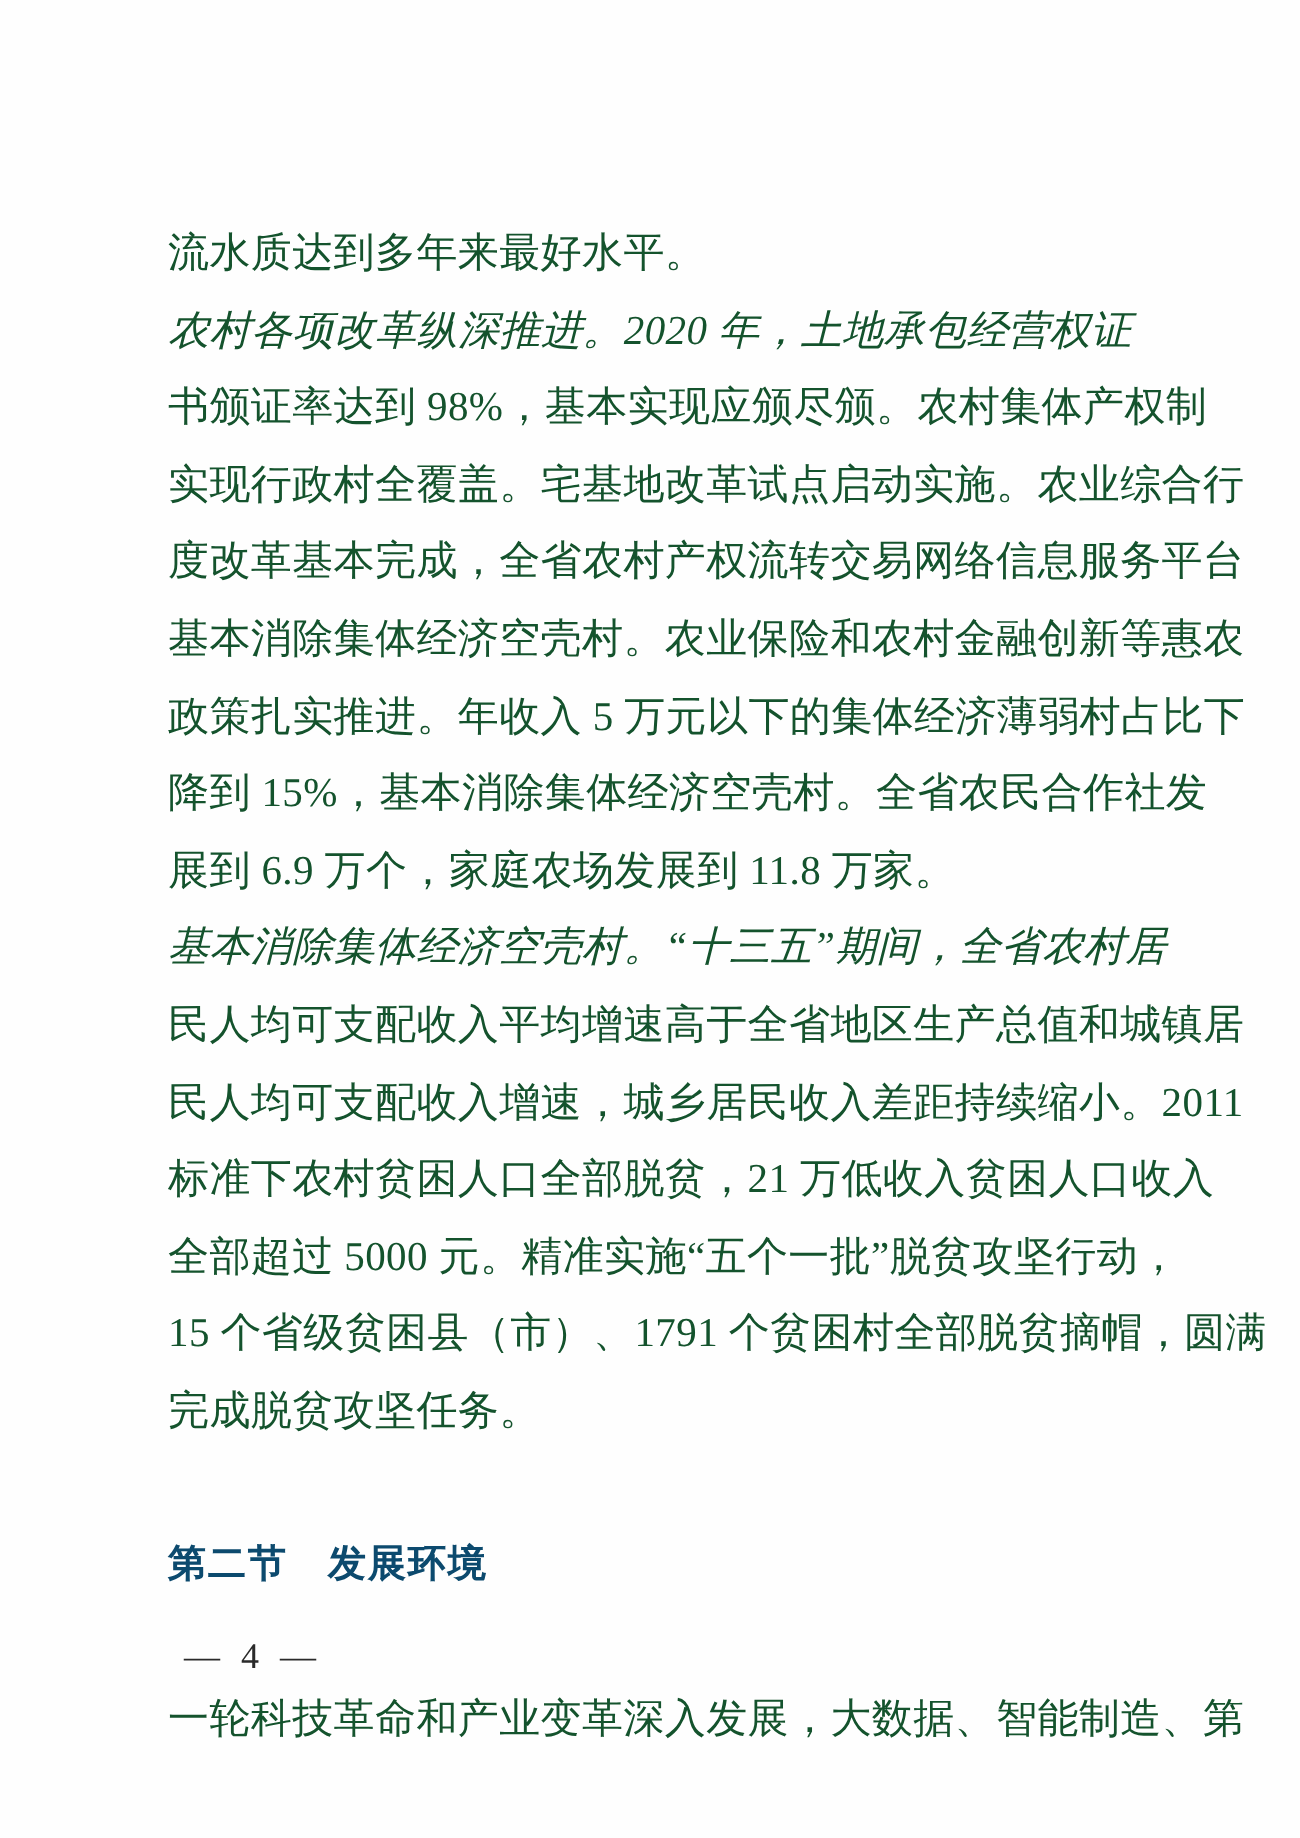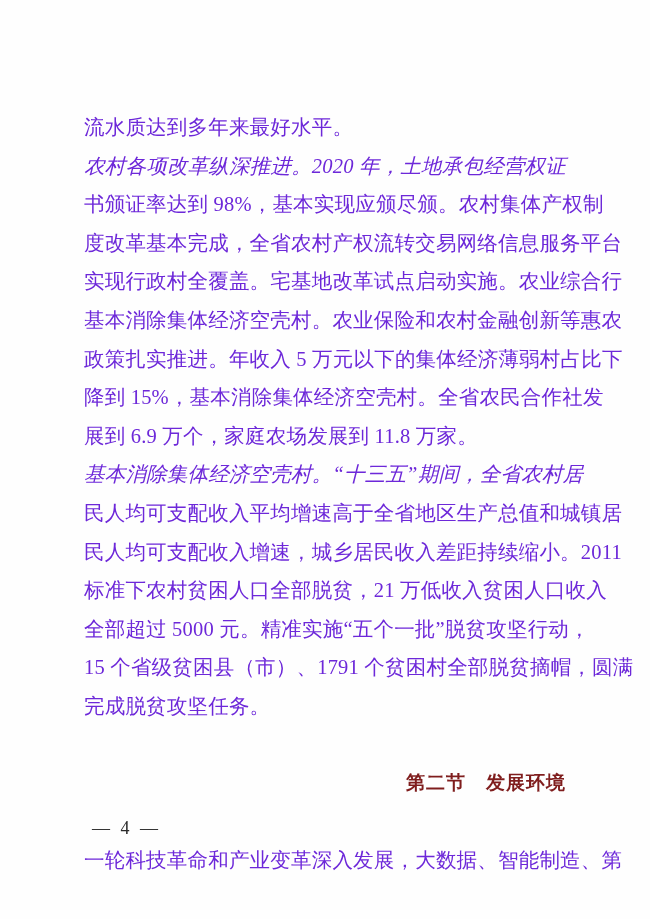--- a/index.html
+++ b/index.html
@@ -30,21 +30,21 @@
     top: 108px;
     width: 482px;
   }
 
   
   .line {
     font-size: 20.5px;
     line-height: 38.6px;
     height: 38.6px;
     letter-spacing: 0.2px;
-    color: #6d28d9;
+    color: #14532d;
     white-space: pre;
     font-family: "Liberation Serif", "DejaVu Serif", serif;
   }
   
   .line.justify {
     display: flex;
     justify-content: space-between;
   }
   .line.justify > span {
     display: inline-block;
@@ -57,24 +57,24 @@
     display: inline-block;
     width: 44px;
   }
 
   
   .section-heading {
     font-family: Liberation Sans, sans-serif;
     font-weight: 700;
     font-size: 19px;
     letter-spacing: 1px;
-    text-align: right;
+    text-align: left;
     height: 38.6px;
     line-height: 38.6px;
-    color: #7f1d1d;
+    color: #0c4a6e;
     white-space: pre;
   }
   .heading-gap {
     height: 38.6px;
   }
 
   
   .page-number {
     position: absolute;
     left: 92px;
@@ -92,22 +92,22 @@
 <div class="page">
   <div class="page-body">
 
     <div>
       <div class="line last">流水质达到多年来最好水平。</div>
     </div>
 
     <div>
       <div class="line justify"><span class="indent"></span><span>农村各项改革纵深推进。2020 年，土地承包经营权证</span></div>
       <div class="line last">书颁证率达到 98%，基本实现应颁尽颁。农村集体产权制</div>
+      <div class="line last">实现行政村全覆盖。宅基地改革试点启动实施。农业综合行</div>
       <div class="line last">度改革基本完成，全省农村产权流转交易网络信息服务平台</div>
-      <div class="line last">实现行政村全覆盖。宅基地改革试点启动实施。农业综合行</div>
       <div class="line last">基本消除集体经济空壳村。农业保险和农村金融创新等惠农</div>
       <div class="line last">政策扎实推进。年收入 5 万元以下的集体经济薄弱村占比下</div>
       <div class="line last">降到 15%，基本消除集体经济空壳村。全省农民合作社发</div>
       <div class="line last">展到 6.9 万个，家庭农场发展到 11.8 万家。</div>
     </div>
 
     <div>
       <div class="line justify"><span class="indent"></span><span>基本消除集体经济空壳村。“十三五”期间，全省农村居</span></div>
       <div class="line last">民人均可支配收入平均增速高于全省地区生产总值和城镇居</div>
       <div class="line last">民人均可支配收入增速，城乡居民收入差距持续缩小。2011</div>

